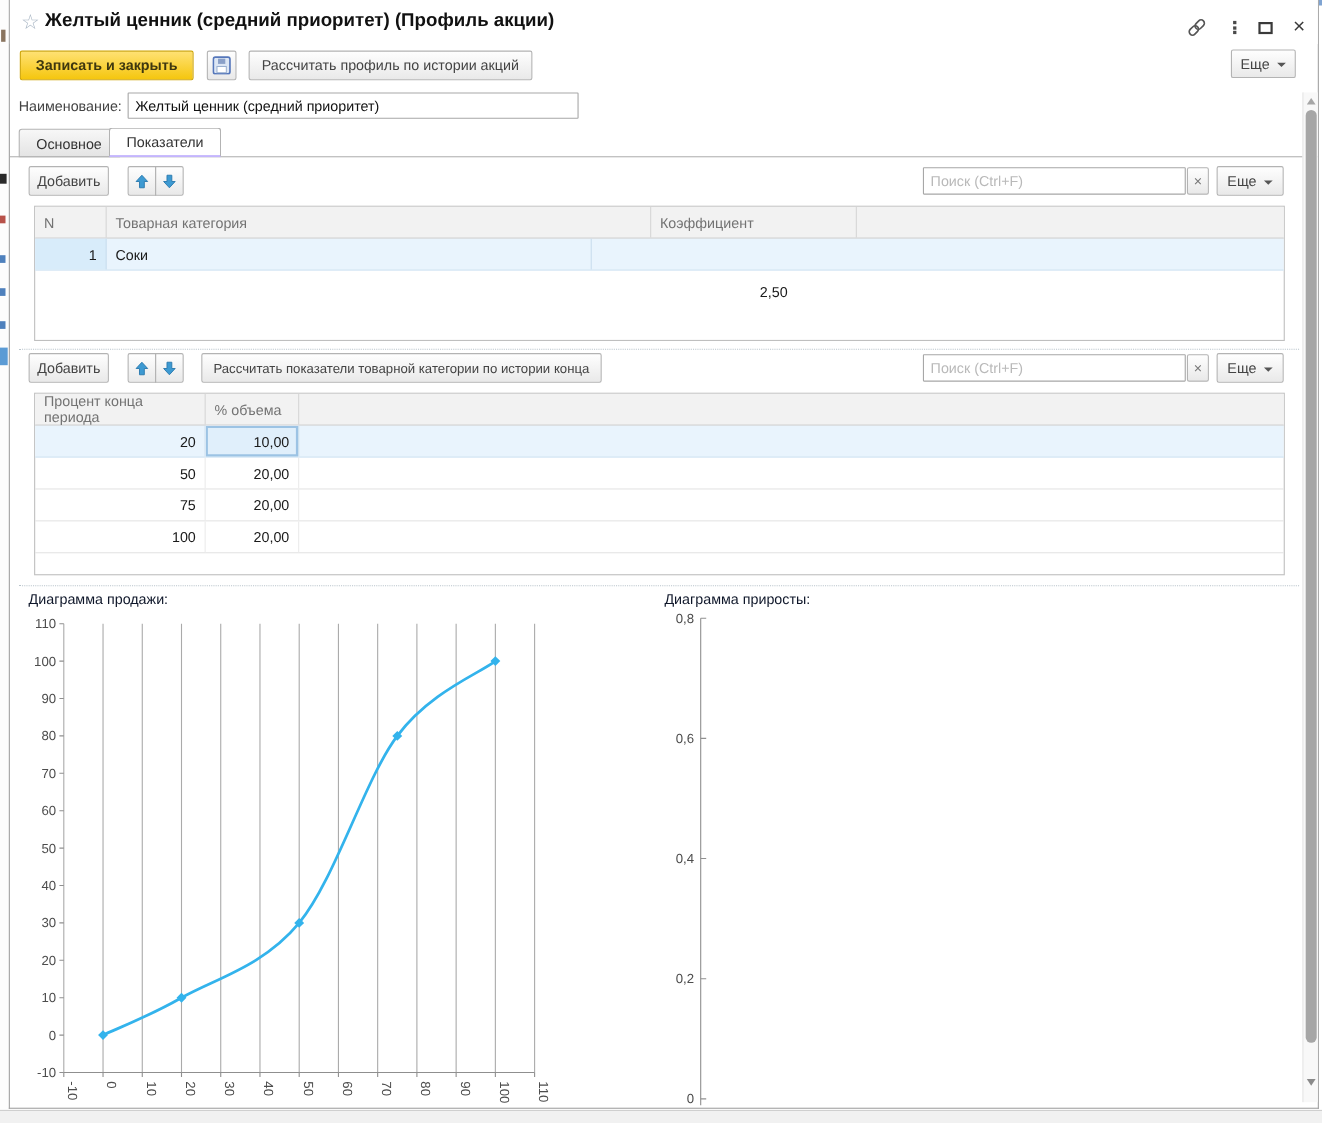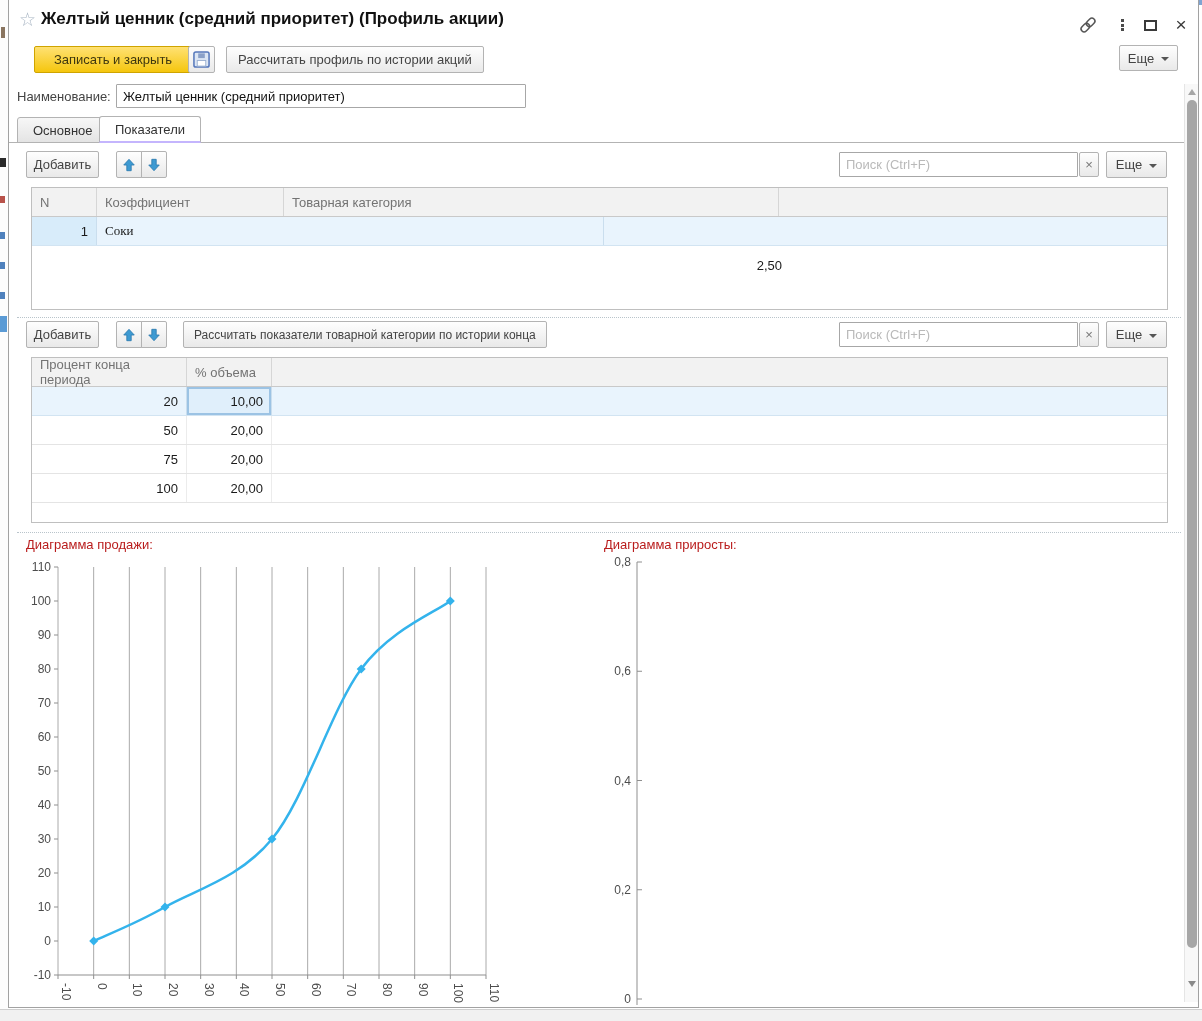--- a/index.html
+++ b/index.html
@@ -19,21 +19,21 @@
 
   .titlebar { position:absolute; left:0; top:0; width:100%; height:40px; background:#fff; }
   .star { position:absolute; left:10px; top:8px; font-size:19px; color:#a9b6c4; cursor:pointer; }
   .wtitle { position:absolute; left:32px; top:9px; font-size:17px; font-weight:bold; color:#111; white-space:nowrap; }
   .ticon { position:absolute; top:14px; width:22px; height:22px; display:flex; align-items:center; justify-content:center; cursor:pointer; }
   .kebab span { display:block; width:3px; height:3px; background:#4a4a4a; margin:1.5px auto; }
   .maxbox { width:13px; height:11px; border:2px solid #3a3a3a; }
   .closex { font-size:19px; color:#3a3a3a; line-height:18px; }
 
   .btn { position:absolute; display:flex; align-items:center; justify-content:center; background:linear-gradient(#fefefe,#e9e9e9); border:1px solid #b3b3b3; border-radius:2px; font-size:13px; color:#444; cursor:pointer; white-space:nowrap; }
-  .btn-yellow { background:linear-gradient(#ffe173,#f5c60e); border-color:#cfa400; font-weight:normal; color:#3e370f;margin-left:16px; }
+  .btn-yellow { background:linear-gradient(#ffe173,#f5c60e); border-color:#cfa400; font-weight:bold; color:#3e370f; }
   .more-arrow { width:0; height:0; border-left:4px solid transparent; border-right:4px solid transparent; border-top:4px solid #555; margin-left:7px; margin-top:2px; }
 
   .field-label { position:absolute; font-size:13px; color:#444; }
   .text-input { position:absolute; border:1px solid #a7a7a7; border-radius:1px; font-size:13px; color:#111; padding:0 6px; font-family:"Liberation Sans",sans-serif; background:#fff; }
   .text-input::placeholder { color:#b9b9b9; }
 
   .tab { position:absolute; top:116px; height:27px; display:flex; align-items:center; padding:0 15px; font-size:13px; color:#333; border:1px solid #b3b3b3; border-radius:3px 3px 0 0; cursor:pointer; }
   .tab-inactive { background:linear-gradient(#f7f7f7,#e4e4e4); height:26px; top:117px;text-align:right; }
   .tab-active { background:#fff; border-bottom:2px solid #c4b5fd; z-index:3; }
   .tabline { position:absolute; left:0; top:142px; width:100%; height:1px; background:#b3b3b3; }
@@ -49,21 +49,21 @@
   .td { display:flex; align-items:center; padding:0 8px; border-right:1px solid #ececec; }
   .num { justify-content:flex-end; }
   .row-sel { background:#e9f4fd; border-bottom:1px solid #d2e4f2; }
   .row-sel .td { border-right:1px solid #cadeee; }
   .row-plain { border-bottom:1px solid #e4e4e4; }
   .cell-ncol { background:#d8ecfa; }
   .cell-focus { box-shadow:inset 0 0 0 2px #9cc3e4; background:#e0effb; }
 
   .dotsep { position:absolute; left:8px; width:1164px; border-top:1px dotted #b9c4cb; }
 
-  .chart-title { position:absolute; font-size:13px; color:#b91c1c; }
+  .chart-title { position:absolute; font-size:13px; color:#0f172a; }
   svg text { font-family:"Liberation Sans",sans-serif; font-size:12px; fill:#4d4d4d; }
 
   
   .sb-track { position:absolute; left:1175px; top:84px; width:14px; height:918px; background:#f8f8f8; border-left:1px solid #e5e5e5; }
   .sb-up { position:absolute; left:3px; top:5px; width:0; height:0; border-left:4px solid transparent; border-right:4px solid transparent; border-bottom:6px solid #a6a6a6; cursor:pointer; }
   .sb-down { position:absolute; left:3px; top:897px; width:0; height:0; border-left:4px solid transparent; border-right:4px solid transparent; border-top:6px solid #8a8a8a; cursor:pointer; }
   .sb-thumb { position:absolute; left:2px; top:16px; width:10px; height:848px; background:#a6a6a6; border-radius:5px; cursor:pointer; }
 </style>
 </head>
 <body>
@@ -145,27 +145,27 @@
     <input class="text-input searchbox" style="left: 830px; top: 152px; width: 239px;" placeholder="Поиск (Ctrl+F)">
     <button class="btn clearbtn" style="left:1070px;top:152px;">×</button>
     <button class="btn" style="left:1097px;top:151px;width:61px;height:27px;">
         <span>Еще</span>
         <span class="more-arrow"></span>
       </button>
 
     <div class="tbl" style="top:187px;height:123px;">
       <div class="thead">
         <div class="th" style="width:65px;">N</div>
+        <div class="th" style="width:495px;">Товарная категория</div>
         <div class="th" style="width:187px;">Коэффициент</div>
-        <div class="th" style="width:495px;">Товарная категория</div>
         <div class="th" style="flex:1;border-right:none;"></div>
       </div>
       <div class="trow row-sel">
         <div class="td num cell-ncol" style="width:65px;">1</div>
-        <div class="td" style="width:507px;font-family:Liberation Serif, serif;">Соки</div>
+        <div class="td" style="width:441px;">Соки</div>
         <div class="td num" style="width:187px;margin-top:48px;">2,50</div>
         <div class="td" style="flex:1;border-right:none;"></div>
       </div>
     </div>
 
     <div class="dotsep" style="top:317px;"></div>
 
     <button class="btn" style="left:17px;top:321px;width:73px;height:27px;">Добавить</button>
     <span class="arrowbtn" style="left:107px;top:321px;border-radius:2px 0 0 2px;">
       <svg width="14" height="14" viewBox="0 0 16 16">

